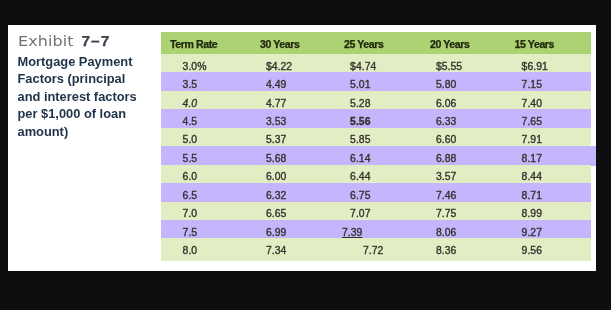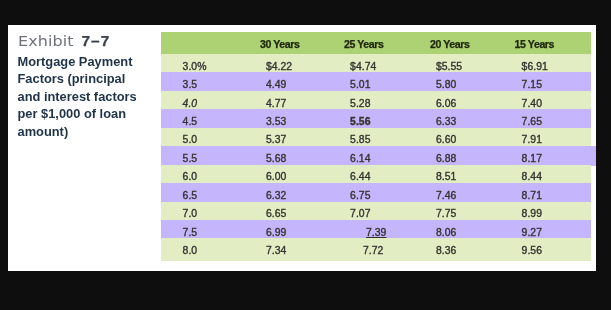--- a/index.html
+++ b/index.html
@@ -117,20 +117,21 @@
 <div class="exhibit-card">
 
   <div class="caption">
     <div class="caption-title"><span class="lbl">Exhibit </span><span class="num">7–7</span></div>
     <div class="caption-sub">Mortgage Payment Factors (principal and interest factors per $1,000 of loan amount)</div>
   </div>
 
   <div class="table-wrap">
     <div class="row filler" style="top: 206.4px; height: 23.05px;"></div>
     <div class="row head">
+        <div class="cell" style="left: 9px;">Term Rate</div>
         <div class="cell" style="left: 99px;">30 Years</div>
         <div class="cell" style="left: 183px;">25 Years</div>
         <div class="cell" style="left: 269px;">20 Years</div>
         <div class="cell" style="left: 353.6px;">15 Years</div>
       </div>
   <div class="row body light" style="top: 21.9px; height: 19.45px;">
         <div class="cell" style="left: 21.6px;">3.0%</div>
         <div class="cell" style="left: 104.9px;">$4.22</div>
         <div class="cell" style="left: 189.1px;">$4.74</div>
         <div class="cell" style="left: 274.9px;">$5.55</div>
@@ -168,41 +169,41 @@
         <div class="cell" style="left: 21.6px;">5.5</div>
         <div class="cell" style="left: 104.9px;">5.68</div>
         <div class="cell" style="left: 189.1px;">6.14</div>
         <div class="cell" style="left: 274.9px;">6.88</div>
         <div class="cell" style="left: 360.6px;">8.17</div>
       </div>
       <div class="row body light" style="top: 132.6px; height: 19.45px;">
         <div class="cell" style="left: 21.6px;">6.0</div>
         <div class="cell" style="left: 104.9px;">6.00</div>
         <div class="cell" style="left: 189.1px;">6.44</div>
-        <div class="cell" style="left: 274.9px;">8.51</div>
+        <div class="cell" style="left: 274.9px;">3.57</div>
         <div class="cell" style="left: 360.6px;">8.44</div>
       </div>
       <div class="row body dark" style="top: 151.05px; height: 19.45px;">
         <div class="cell" style="left: 21.6px;">6.5</div>
         <div class="cell" style="left: 104.9px;">6.32</div>
         <div class="cell" style="left: 189.1px;">6.75</div>
         <div class="cell" style="left: 274.9px;">7.46</div>
         <div class="cell" style="left: 360.6px;">8.71</div>
       </div>
       <div class="row body light" style="top: 169.5px; height: 19.45px;">
         <div class="cell" style="left: 21.6px;">7.0</div>
         <div class="cell" style="left: 104.9px;">6.65</div>
         <div class="cell" style="left: 189.1px;">7.07</div>
         <div class="cell" style="left: 274.9px;">7.75</div>
         <div class="cell" style="left: 360.6px;">8.99</div>
       </div>
       <div class="row body dark" style="top: 187.95px; height: 19.45px;">
         <div class="cell" style="left: 21.6px;">7.5</div>
         <div class="cell" style="left: 104.9px;">6.99</div>
-        <div class="cell" style="left: 205px; text-decoration: underline;">7.39</div>
+        <div class="cell" style="left: 181px; text-decoration: underline;">7.39</div>
         <div class="cell" style="left: 274.9px;">8.06</div>
         <div class="cell" style="left: 360.6px;">9.27</div>
       </div>
       <div class="row body light" style="top: 206.4px; height: 19.45px;">
         <div class="cell" style="left: 21.6px;">8.0</div>
         <div class="cell" style="left: 104.9px;">7.34</div>
         <div class="cell" style="left: 202px;">7.72</div>
         <div class="cell" style="left: 274.9px;">8.36</div>
         <div class="cell" style="left: 360.6px;">9.56</div>
       </div>

